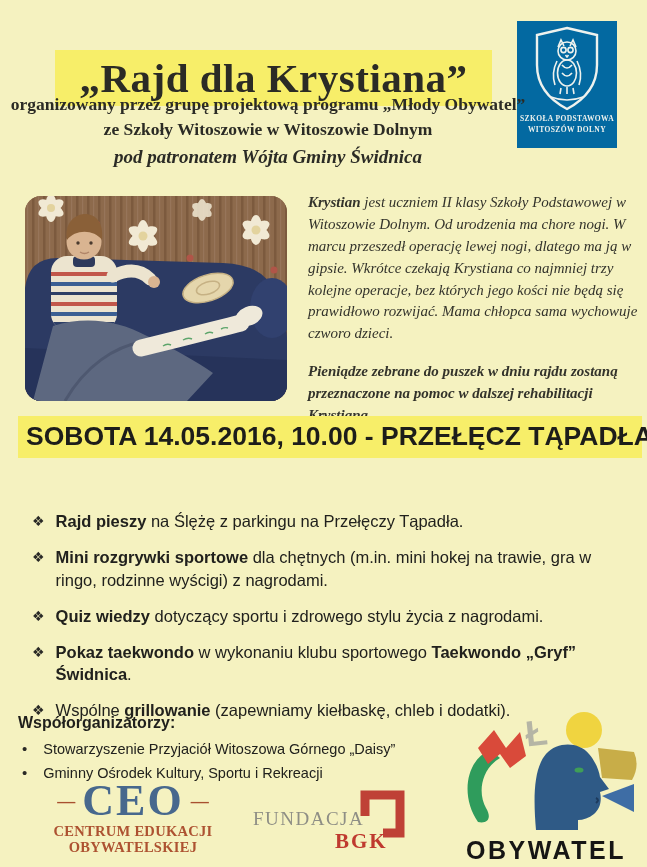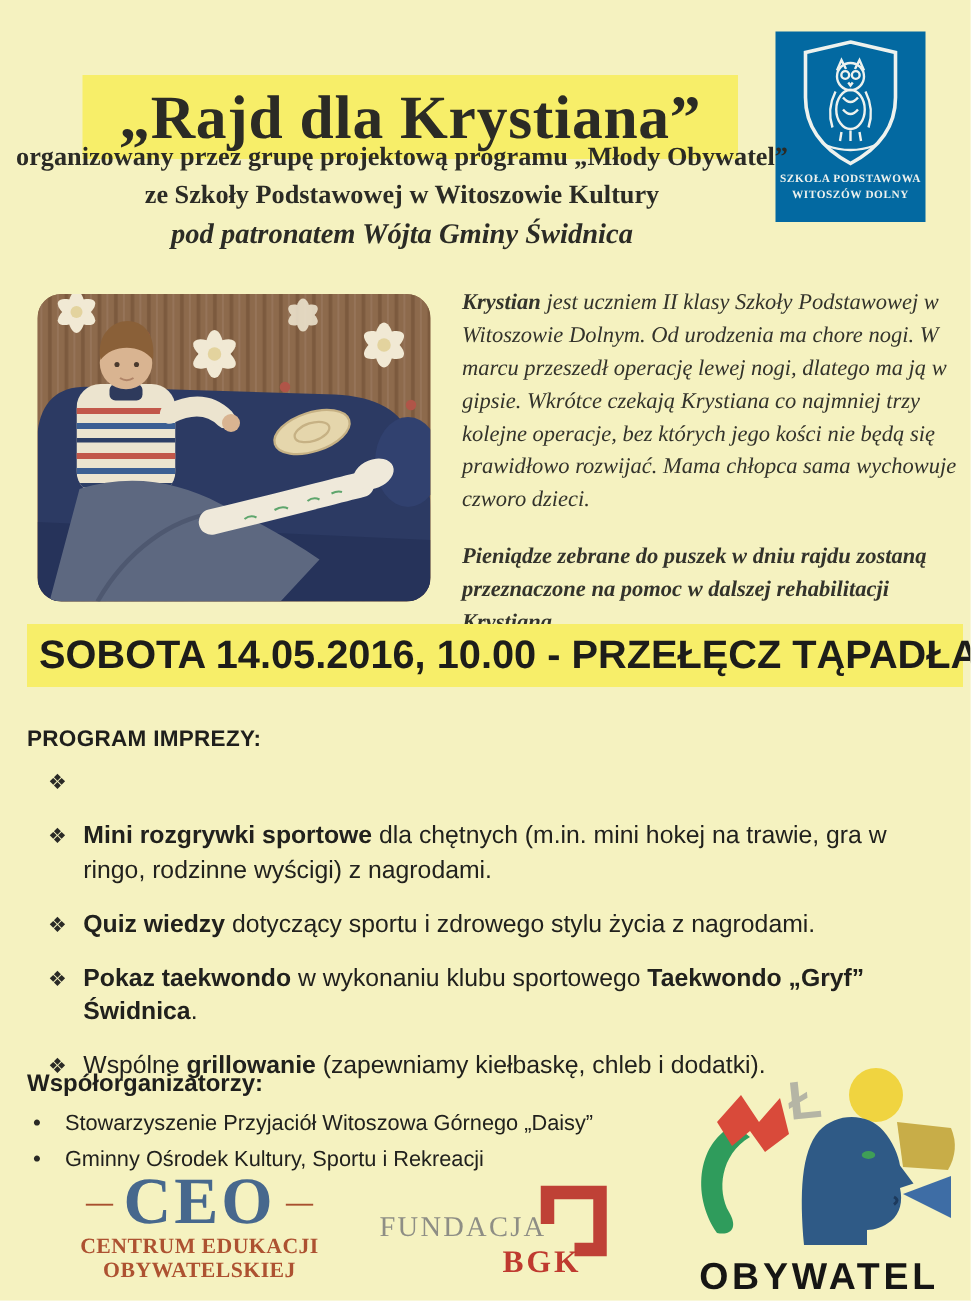--- a/index.html
+++ b/index.html
@@ -117,21 +117,21 @@
       </g>
     </svg>
     <div class="school-text">
       <div>SZKOŁA PODSTAWOWA</div>
       <div>WITOSZÓW DOLNY</div>
     </div>
   </div>
 
   <div class="subtitle">
     <div>organizowany przez grupę projektową programu „Młody Obywatel”</div>
-    <div>ze Szkoły Podstawowej w Witoszowie Kultury</div>
+    <div>ze Szkoły Witoszowie w Witoszowie Dolnym</div>
   </div>
   <div class="patronage">pod patronatem Wójta Gminy Świdnica</div>
 
   <div class="photo">
     <svg width="262" height="205" viewBox="0 0 262 205">
       <defs>
         <pattern id="wood" width="11" height="205" patternUnits="userSpaceOnUse">
           <rect width="11" height="205" fill="#8d6a4c"></rect>
           <rect x="7" width="2.5" height="205" fill="#7c5a3e"></rect>
           <rect x="2" width="1.2" height="205" fill="#97755a"></rect>
@@ -214,24 +214,24 @@
     </svg>
   </div>
 
   <div class="about">
     <p class="para1"><b class="lead">Krystian</b><span> jest uczniem II klasy Szkoły Podstawowej w Witoszowie Dolnym. Od urodzenia ma chore nogi. W marcu przeszedł operację lewej nogi, dlatego ma ją w gipsie. Wkrótce czekają Krystiana co najmniej trzy kolejne operacje, bez których jego kości nie będą się prawidłowo rozwijać. Mama chłopca sama wychowuje czworo dzieci.</span></p>
     <p class="para2">Pieniądze zebrane do puszek w dniu rajdu zostaną przeznaczone na pomoc w dalszej rehabilitacji Krystiana.</p>
   </div>
 
   <div class="date-banner">SOBOTA 14.05.2016, 10.00 - PRZEŁĘCZ TĄPADŁA</div>
 
-  <div class="program-heading">PROGRAM IMPREZY:</div>
   <ul class="program-list">
       <li>
         <span class="bullet">❖</span>
+        <span class="item-text"><span class="bold">Rajd pieszy</span><span> na Ślężę z parkingu na Przełęczy Tąpadła.</span></span>
       </li>
       <li>
         <span class="bullet">❖</span>
         <span class="item-text"><span class="bold">Mini rozgrywki sportowe</span><span> dla chętnych (m.in. mini hokej na trawie, gra w ringo, rodzinne wyścigi) z nagrodami.</span></span>
       </li>
       <li>
         <span class="bullet">❖</span>
         <span class="item-text"><span class="bold">Quiz wiedzy</span><span> dotyczący sportu i zdrowego stylu życia z nagrodami.</span></span>
       </li>
       <li>

